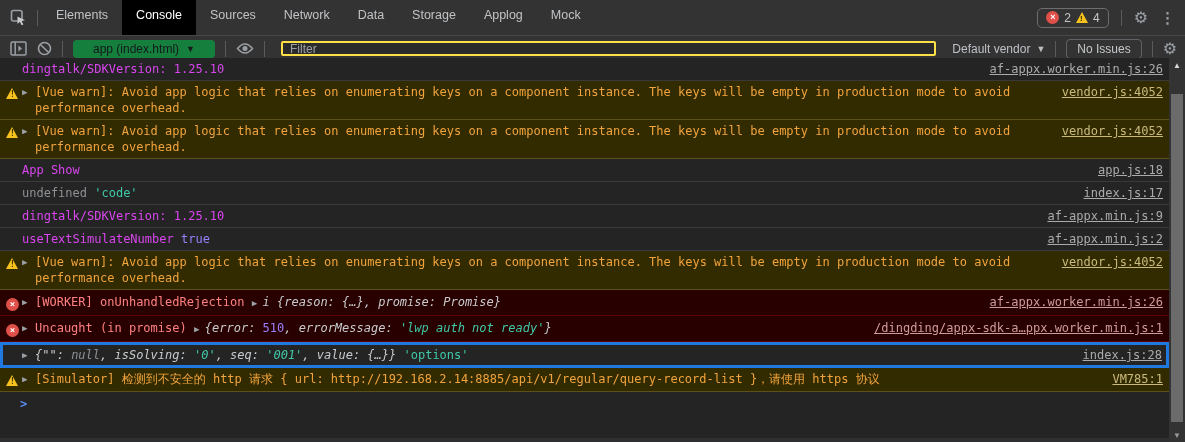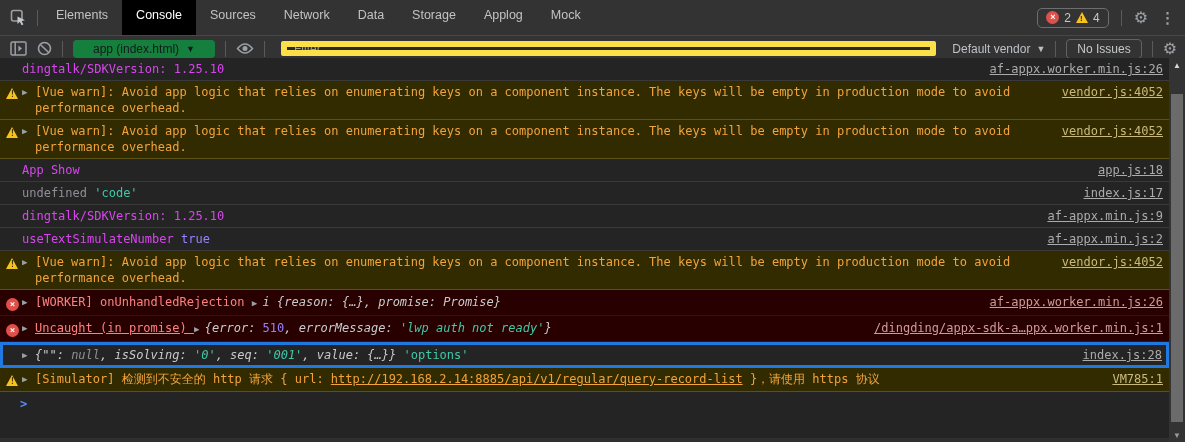--- a/index.html
+++ b/index.html
@@ -41,21 +41,21 @@
   .toolbar {
     height:26px; background:#333333; border-bottom:1px solid #555555;
     display:flex; align-items:center; gap:10px; padding:0 8px 0 10px;
   }
   .context-select {
     display:flex; align-items:center; gap:7px; background:#15803d; color:#16181c;
     border-radius:4px; padding:2px 20px; font-size:12px; white-space:nowrap;
   }
   .context-select .dd-arrow { font-size:9px; color:#16181c; }
   .filter-input {
-    flex:1 1 auto; height:15px; background:#2a2a2a; border:6px solid #fde047;
+    flex:1 1 auto; height:15px; background:#2a2a2a; border:2px solid #fde047;
     border-radius:2px; color:#dadce0; font-size:12px; padding:0 7px;
     font-family:"Liberation Sans", sans-serif; outline:none; margin:0 6px;
   }
   .filter-input::placeholder { color:#9aa0a6; }
   .toolbar-right { display:flex; align-items:center; gap:10px; white-space:nowrap; }
   .levels { color:#bdc1c6; font-size:12px; display:flex; align-items:center; gap:6px; }
   .levels .dd-arrow { font-size:9px; color:#bdc1c6; }
   .no-issues {
     border:1px solid #5f6368; border-radius:4px; padding:2px 10px;
     color:#c5c8ca; font-size:12px;
@@ -87,21 +87,21 @@
   .icon-warn span { position:absolute; left:-2px; top:2px; color:#332b00;
     font-size:8px; font-weight:bold; line-height:9px; }
   .t-plain { color:#d946ef; }
   .t-muted { color:#8d9095; }
   .t-string { color:#3fc9a8; }
   .t-bool, .t-num { color:#9980ff; }
   .t-warn { color:#f1a33c; }
   .t-error { color:#ff8080; }
   .t-preview { color:#c8cbce; font-style:italic; }
   .t-italic { font-style:italic; }
-  .t-underline { text-decoration:underline; }
+  .t-underline { }
   .t-arrow { color:#9aa0a6; font-size:9px; font-style:normal; }
   .prompt-row { display:flex; padding:4px 6px 4px 20px;
     font-family:"DejaVu Sans Mono", monospace; font-size:12px; line-height:16px; }
   .prompt-chevron { color:#5b8cf5; font-weight:bold; }
   
   .scrollbar { position:absolute; right:0; top:58px; bottom:0; width:16px; background:#333333; }
   .scroll-up { position:absolute; top:3px; left:0; width:16px; text-align:center;
     color:#d8d8d8; font-size:8px; }
   .scroll-down { position:absolute; bottom:2px; left:0; width:16px; text-align:center;
     color:#9a9a9a; font-size:8px; }

